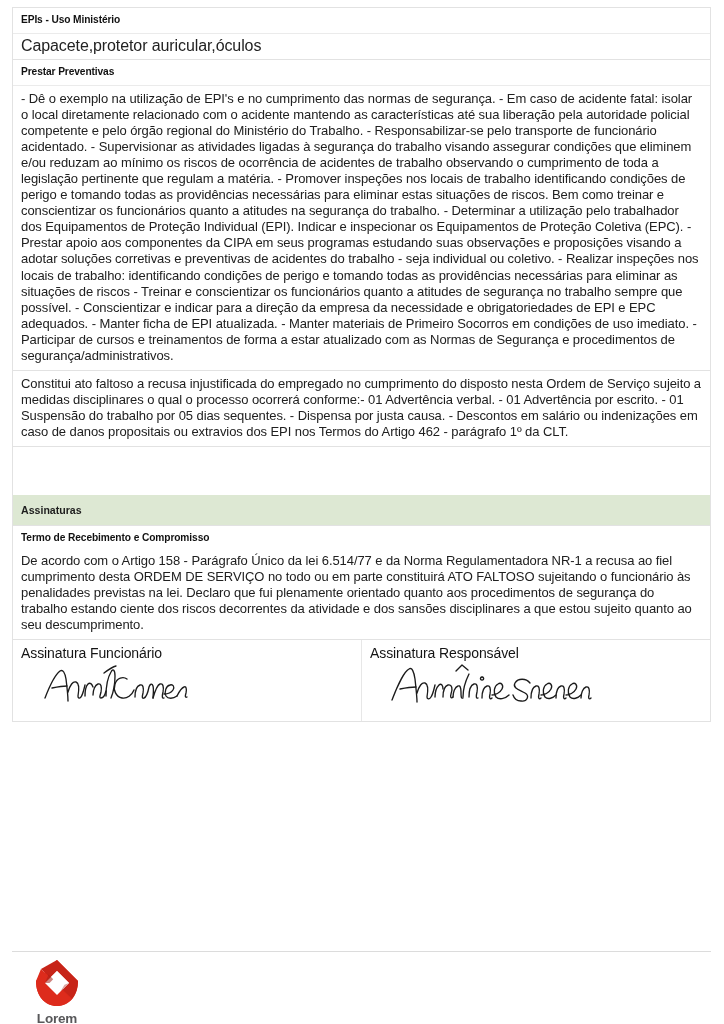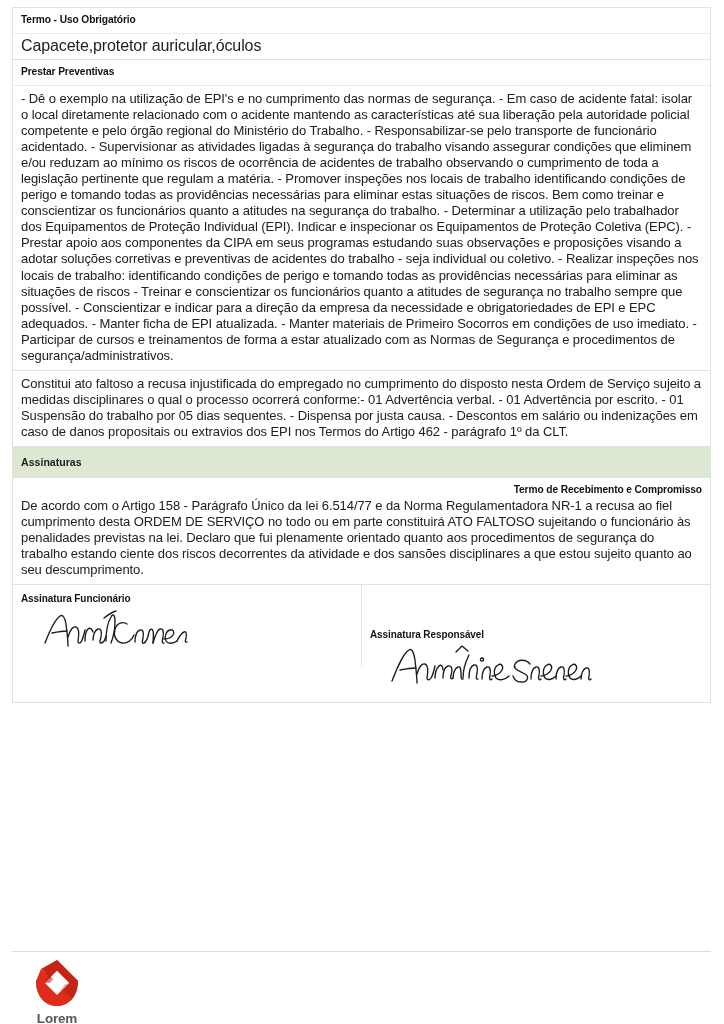--- a/index.html
+++ b/index.html
@@ -76,20 +76,21 @@
     margin: 0;
   }
 
   
   .green-band {
     background: #dde8d3;
     border-bottom: 1px solid #e2e2e2;
   }
   .green-band .cell {
     padding: 8px 8px 8px 8px;
+    margin-top: 48px;
   }
   .green-title {
     font-size: 10.6px;
     font-weight: bold;
     color: #1d1d1d;
     line-height: 14px;
     letter-spacing: 0px;
   }
 
   
@@ -102,25 +103,24 @@
     padding: 7px 8px 8px 8px;
     height: 81px;
     position: relative;
   }
   .sig-box.left {
     width: 349px;
     border-right: 1px solid #e7e7e7;
   }
   .sig-box.right {
     width: 348px;
-    margin-top: 36px;
   }
   .sig-label {
-    font-size: 10px;
-    font-weight: bold;
+    font-size: 14px;
+    font-weight: normal;
     color: #141414;
     line-height: 13px;
     letter-spacing: -0.1px;
   }
   .sig-ink {
     position: absolute;
     left: 30px;
     top: 25px;
   }
   .sig-ink.r {
@@ -159,21 +159,21 @@
 </style>
 </head>
 <body>
 
 <div class="page">
 
   <div class="doc-table">
 
     <div class="row">
       <div class="cell row-split">
-        <div class="sec-title">Termo - Uso Obrigatório</div>
+        <div class="sec-title">EPIs - Uso Ministério</div>
       </div>
       <div class="cell">
         <div class="sec-sub">Capacete,protetor auricular,óculos</div>
       </div>
     </div>
 
     <div class="row">
       <div class="cell row-split">
         <div class="sec-title">Prestar Preventivas</div>
       </div>
@@ -189,21 +189,21 @@
     </div>
 
     <div class="green-band">
       <div class="cell">
         <div class="green-title">Assinaturas</div>
       </div>
     </div>
 
     <div class="row">
       <div class="cell">
-        <div class="sec-title" style="margin-bottom:1px;text-align:right;">Termo de Recebimento e Compromisso</div>
+        <div class="sec-title" style="margin-bottom:8px;">Termo de Recebimento e Compromisso</div>
         <p class="body-text">De acordo com o Artigo 158 - Parágrafo Único da lei 6.514/77 e da Norma Regulamentadora NR-1 a recusa ao fiel cumprimento desta ORDEM DE SERVIÇO no todo ou em parte constituirá ATO FALTOSO sujeitando o funcionário às penalidades previstas na lei. Declaro que fui plenamente orientado quanto aos procedimentos de segurança do trabalho estando ciente dos riscos decorrentes da atividade e dos sansões disciplinares a que estou sujeito quanto ao seu descumprimento.</p>
       </div>
     </div>
 
     <div class="sig-wrap">
 
       <div class="sig-box left">
         <div class="sig-label">Assinatura Funcionário</div>
         <div class="sig-ink" aria-hidden="true">
           <svg width="240" height="46" viewBox="0 0 240 46" fill="none" xmlns="http://www.w3.org/2000/svg">

